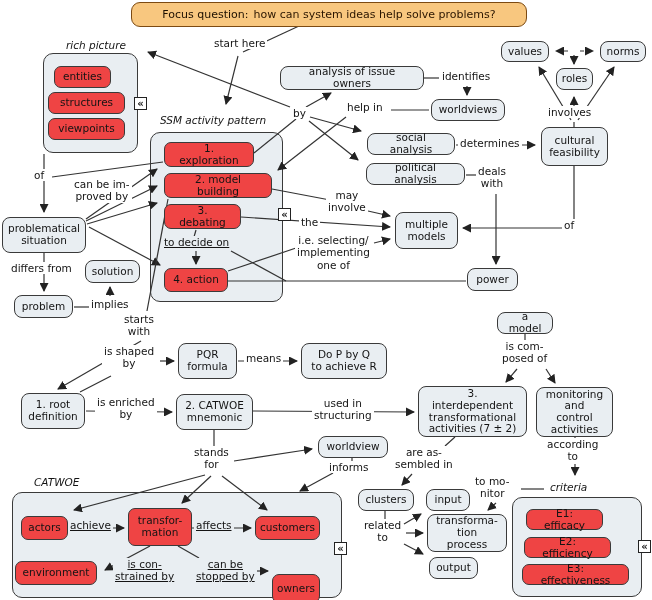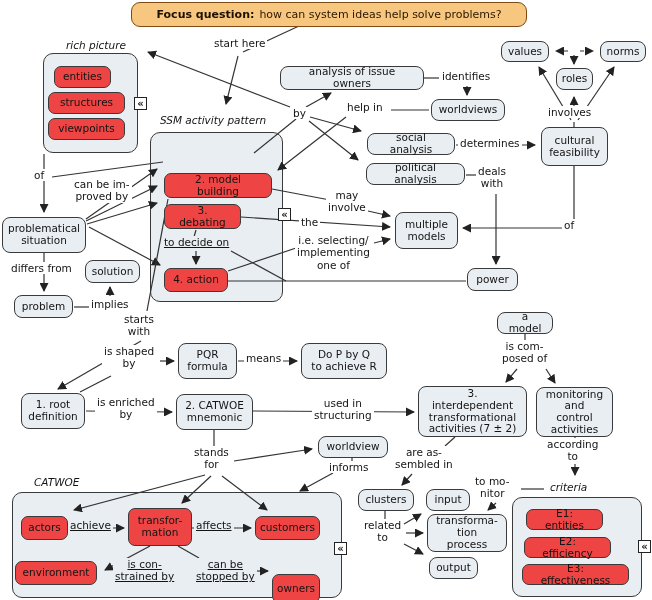--- a/index.html
+++ b/index.html
@@ -14,21 +14,21 @@
   .lbl{position:absolute;z-index:4;text-align:center;white-space:pre-line;line-height:1.18;
        background:#fff;padding:0 2px;}
   .on-fill{background:#e9eef2;text-decoration:underline;}
   .heading{position:absolute;z-index:4;font-style:italic;background:transparent;white-space:nowrap;}
   .collapse{position:absolute;z-index:5;width:13px;height:13px;box-sizing:border-box;
             border:1px solid #222;background:#fff;display:flex;align-items:center;justify-content:center;
             font-size:10px;font-weight:bold;line-height:1;}
   .focus{position:absolute;left:131px;top:2px;width:394px;height:23px;z-index:3;
          background:#f8c77f;border:1.5px solid #7c4a12;border-radius:9px;
          display:flex;align-items:center;justify-content:center;font-size:11px;color:#2b1600;}
-  .fq{font-weight:bold;margin-right:5px;color:#1d1000;}
+  .fq{font-weight:normal;margin-right:5px;color:#1d1000;}
 </style>
 </head>
 <body>
 
 <div id="stage">
 
   <svg id="lines" width="652" height="600">
     <defs>
       <marker id="ah" markerUnits="userSpaceOnUse" markerWidth="10" markerHeight="9" refX="8" refY="4.5" orient="auto">
         <path d="M0,0 L9,4.5 L0,9 z" fill="#222"></path>
@@ -122,20 +122,21 @@
 
   <div class="box cont" style="left:43px;top:53px;width:95px;height:100px"></div>
   <div class="box cont" style="left:150px;top:132px;width:133px;height:170px"></div>
   <div class="box cont" style="left:12px;top:492px;width:330px;height:106px"></div>
   <div class="box cont" style="left:512px;top:497px;width:130px;height:100px"></div>
 
   <div class="box inner" style="left:54px;top:66px;width:57px;height:22px">entities</div>
   <div class="box inner" style="left:48px;top:92px;width:77px;height:22px">structures</div>
   <div class="box inner" style="left:48px;top:118px;width:77px;height:22px">viewpoints</div>
 
+  <div class="box inner" style="left:164px;top:142px;width:90px;height:25px">1. exploration</div>
   <div class="box inner" style="left:164px;top:173px;width:108px;height:25px">2. model building</div>
   <div class="box inner" style="left:164px;top:204px;width:77px;height:25px">3. debating</div>
   <div class="box inner" style="left:164px;top:268px;width:64px;height:24px">4. action</div>
 
   <div class="box" style="left:280px;top:66px;width:144px;height:24px">analysis of issue owners</div>
   <div class="box" style="left:431px;top:99px;width:74px;height:22px">worldviews</div>
   <div class="box" style="left:501px;top:41px;width:48px;height:21px">values</div>
   <div class="box" style="left:600px;top:41px;width:46px;height:21px">norms</div>
   <div class="box" style="left:556px;top:68px;width:37px;height:22px">roles</div>
   <div class="box" style="left:541px;top:127px;width:67px;height:39px">cultural
@@ -174,21 +175,21 @@
 tion process</div>
   <div class="box" style="left:429px;top:557px;width:49px;height:22px">output</div>
 
   <div class="box inner" style="left:21px;top:516px;width:47px;height:24px">actors</div>
   <div class="box inner" style="left:128px;top:508px;width:64px;height:38px">transfor-
 mation</div>
   <div class="box inner" style="left:255px;top:516px;width:65px;height:24px">customers</div>
   <div class="box inner" style="left:15px;top:561px;width:82px;height:24px">environment</div>
   <div class="box inner" style="left:272px;top:574px;width:48px;height:29px">owners</div>
 
-  <div class="box inner" style="left:526px;top:509px;width:77px;height:21px">E1: entities</div>
+  <div class="box inner" style="left:526px;top:509px;width:77px;height:21px">E1: efficacy</div>
   <div class="box inner" style="left:524px;top:537px;width:87px;height:21px">E2: efficiency</div>
   <div class="box inner" style="left:522px;top:564px;width:107px;height:21px">E3: effectiveness</div>
 
   <div class="lbl" style="left:212px;top:37px">start here</div>
   <div class="lbl" style="left:291px;top:107px">by</div>
   <div class="lbl" style="left:345px;top:101px">help in</div>
   <div class="lbl" style="left:440px;top:70px">identifies</div>
   <div class="lbl" style="left:546px;top:106px">involves</div>
   <div class="lbl" style="left:458px;top:137px">determines</div>
   <div class="lbl" style="left:476px;top:165px">deals

